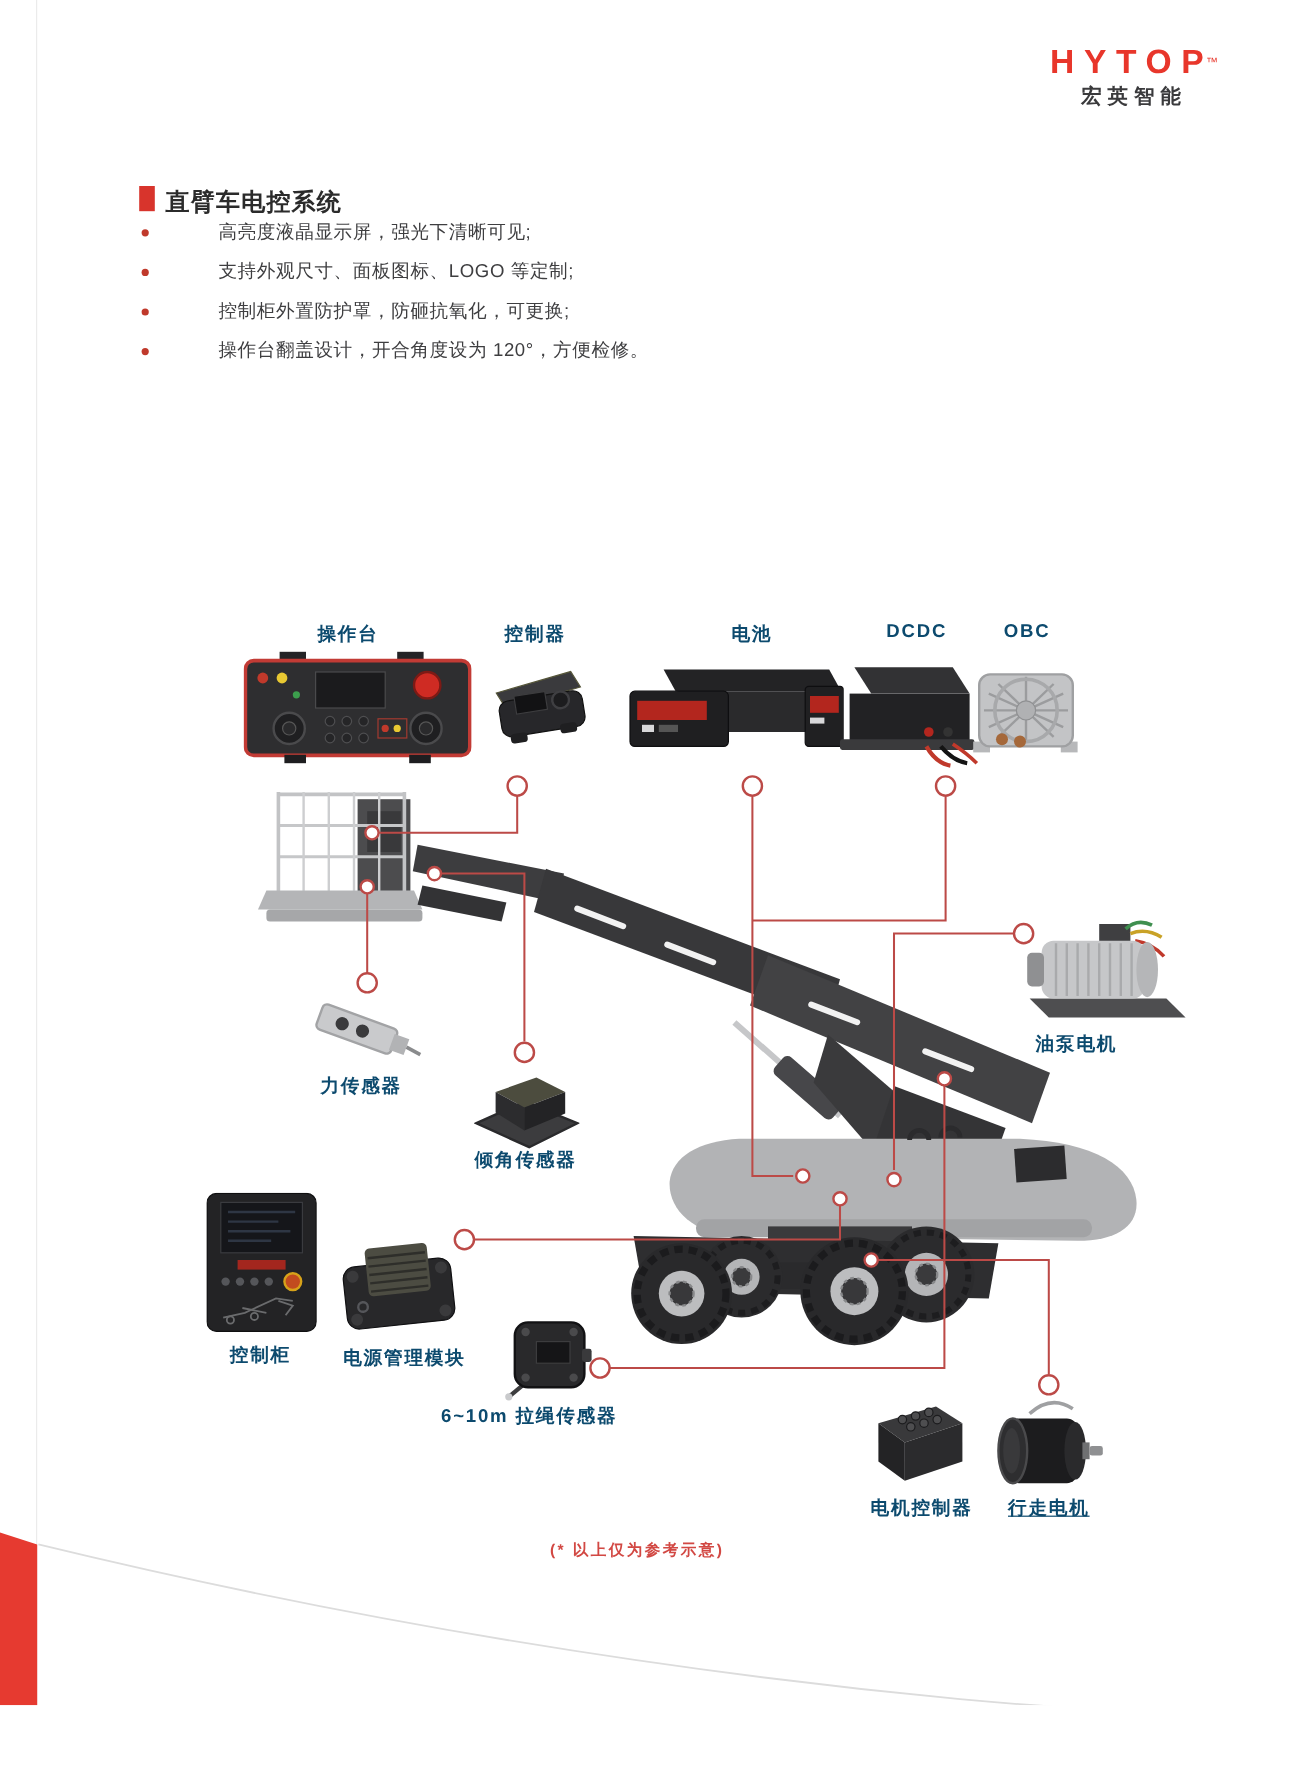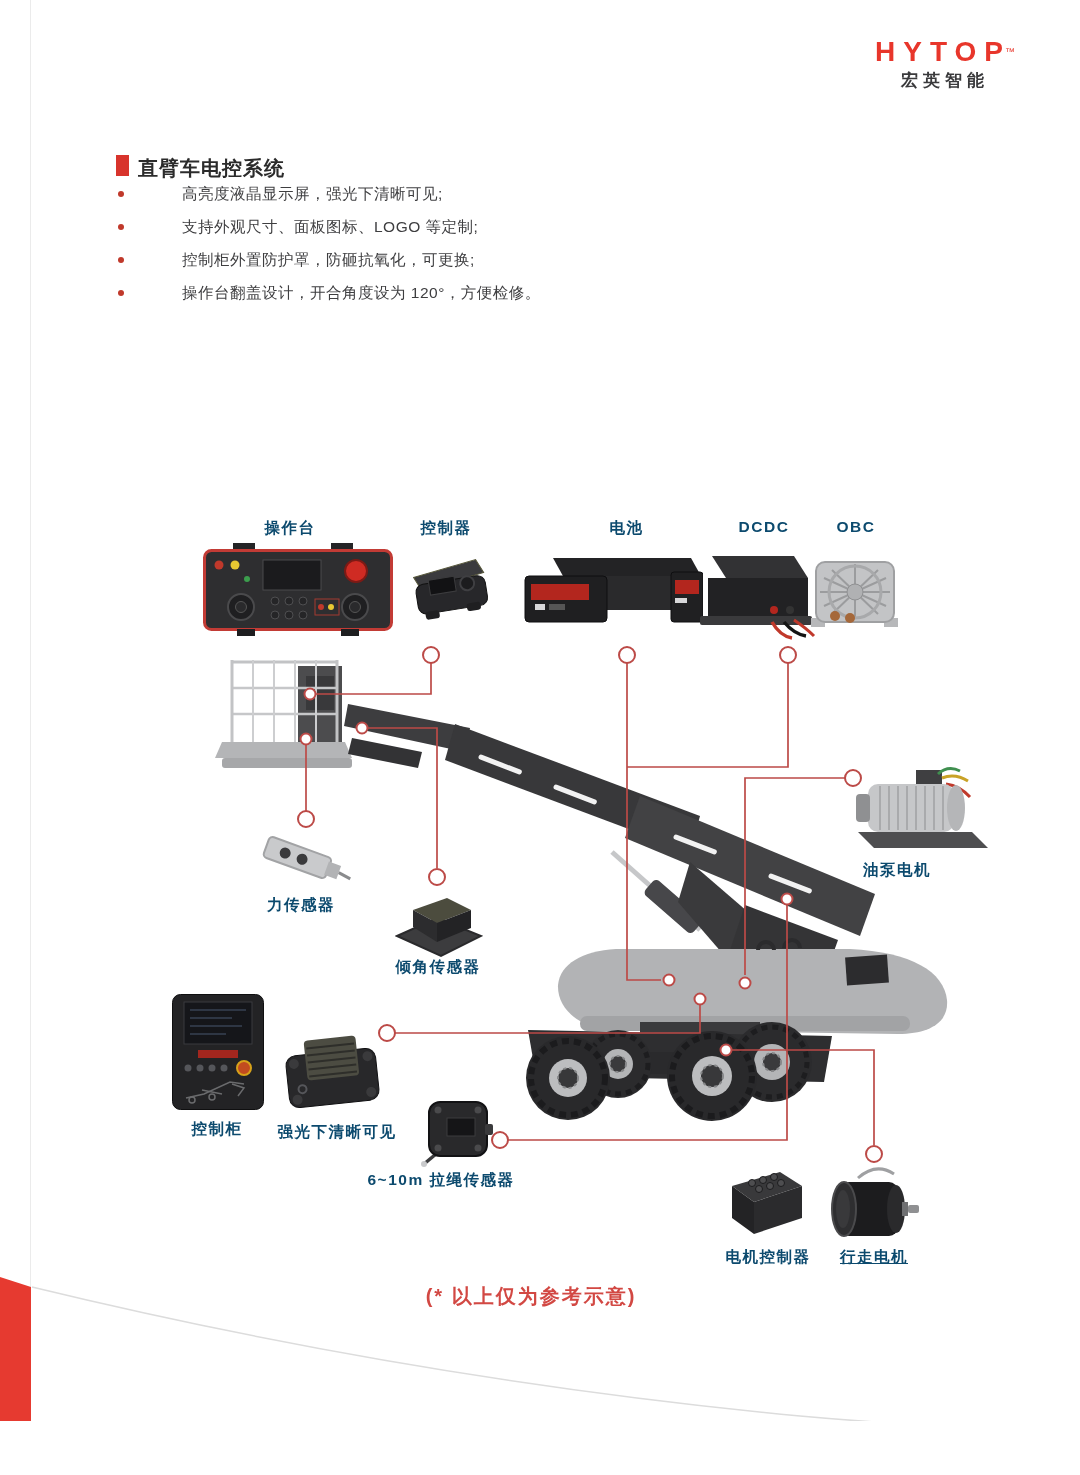--- a/index.html
+++ b/index.html
@@ -17,21 +17,21 @@
   .title-marker{width:13px;height:21px;background:#d8342c;margin-right:9px;}
   .title-text{font-size:20px;font-weight:bold;color:#2b2b2b;letter-spacing:1px;}
   
   .features{position:absolute;left:118px;top:186px;width:600px;}
   .feature{display:flex;align-items:flex-start;margin-bottom:17px;font-size:15.5px;color:#3e3e40;letter-spacing:0.5px;line-height:16px;gap:36px;}
   .dot{width:6px;height:6px;border-radius:50%;background:#c0392b;margin:5px 22px 0 0;flex:0 0 6px;}
   
   .dlabel{position:absolute;transform:translateX(-50%);color:#0c4a6e;font-weight:bold;
           font-size:15.5px;white-space:nowrap;letter-spacing:1.5px;}
   .note{position:absolute;left:531px;top:1283px;transform:translateX(-50%);color:#d24843;
-        font-weight:bold;font-size:20px;letter-spacing:2px;white-space:nowrap;}
+        font-weight:bold;font-size:13px;letter-spacing:2px;white-space:nowrap;}
   .illus{position:absolute;}
   svg{display:block;}
   .overlay{position:absolute;left:0;top:0;}
 </style>
 </head>
 <body>
 
 <div class="page">
 
   <div class="page-edge"></div>
@@ -397,20 +397,20 @@
 
   <div class="dlabel" style="left:290px;top:518px;">操作台</div>
   <div class="dlabel" style="left:446px;top:518px;">控制器</div>
   <div class="dlabel" style="left:611px;top:518px;padding-left:31px;">电池</div>
   <div class="dlabel" style="left:759px;top:518px;padding-left:10px;">DCDC</div>
   <div class="dlabel" style="left:856px;top:518px;">OBC</div>
   <div class="dlabel" style="left:301px;top:895px;">力传感器</div>
   <div class="dlabel" style="left:438px;top:957px;">倾角传感器</div>
   <div class="dlabel" style="left:897px;top:860px;">油泵电机</div>
   <div class="dlabel" style="left:217px;top:1119px;">控制柜</div>
-  <div class="dlabel" style="left:337px;top:1122px;">强光下清晰可见</div>
+  <div class="dlabel" style="left:337px;top:1122px;">电源管理模块</div>
   <div class="dlabel" style="left:441px;top:1170px;">6~10m 拉绳传感器</div>
   <div class="dlabel" style="left:768px;top:1247px;">电机控制器</div>
   <div class="dlabel" style="left:874px;top:1247px;text-decoration:underline;">行走电机</div>
 
   <div class="note">(* 以上仅为参考示意)</div>
 
 </div>
 
 </body></html>

